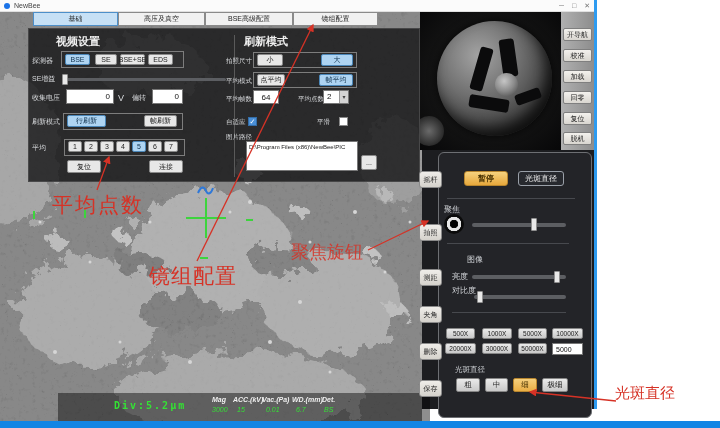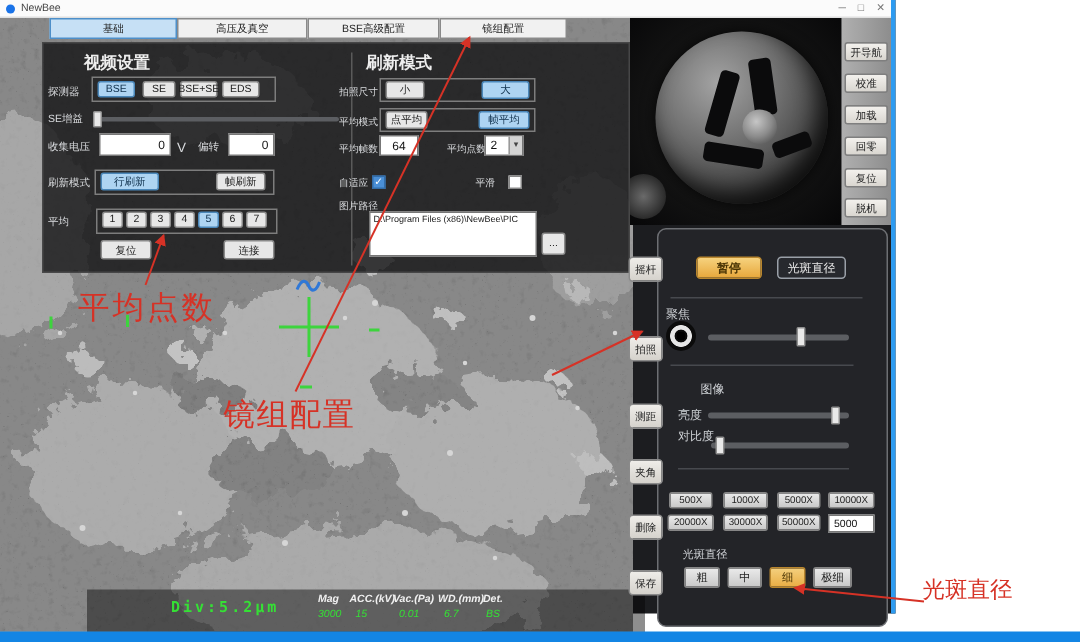--- a/index.html
+++ b/index.html
@@ -299,20 +299,21 @@
     <button class="sidetab" style="left:419px;top:269px">测距</button>
     <button class="sidetab" style="left:419px;top:306px">夹角</button>
     <button class="sidetab" style="left:419px;top:343px">删除</button>
     <button class="sidetab" style="left:419px;top:380px">保存</button>
   </div>
 
   <div class="taskbar abs"></div>
 
   <span class="anno" style="left:52px;top:191px;font-size:21px;letter-spacing:2px">平均点数</span>
   <span class="anno" style="left:149px;top:262px;font-size:21px;letter-spacing:1px">镜组配置</span>
+  <span class="anno" style="left:291px;top:240px;font-size:18px;opacity:.85">聚焦旋钮</span>
   <span class="anno" style="left:615px;top:384px;font-size:15px">光斑直径</span>
 
   <svg class="arrows abs" style="left:0;top:0" width="720" height="428">
     <defs>
       <marker id="ah" markerWidth="7" markerHeight="7" refX="5" refY="3" orient="auto">
         <path d="M0,0 L6,3 L0,6 z" fill="#d63226"></path>
       </marker>
     </defs>
     <line x1="97" y1="190" x2="109" y2="157" stroke="#d63226" stroke-width="1.3" marker-end="url(#ah)"></line>
     <line x1="197" y1="261" x2="313" y2="25" stroke="#d63226" stroke-width="1.3" marker-end="url(#ah)"></line>

